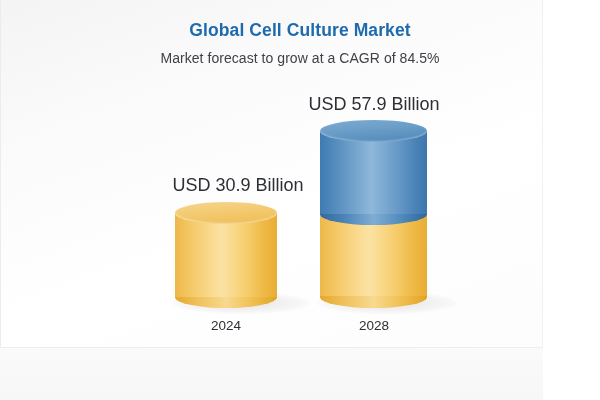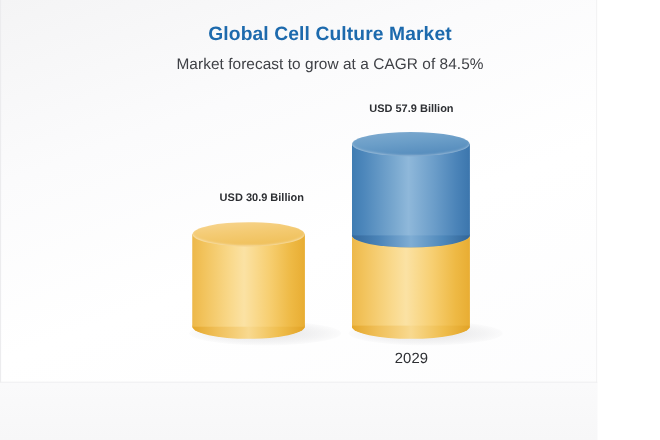--- a/index.html
+++ b/index.html
@@ -63,22 +63,22 @@
     left: 0;
     top: 0;
     width: 600px;
     height: 345px;
   }
 
   .value-label {
     position: absolute;
     width: 220px;
     text-align: center;
-    font-size: 10px;
-    font-weight: bold;
+    font-size: 18px;
+    font-weight: normal;
     color: #2d2f33;
     white-space: nowrap;
   }
 
   .cat-label {
     position: absolute;
     width: 220px;
     text-align: center;
     font-size: 13.5px;
     color: #2d2f33;
@@ -153,20 +153,21 @@
                   background:linear-gradient(90deg,#edb84a 0%,#f2c35c 10%,#f9d98c 34%,#fbe2a4 46%,#f7cf72 68%,#eeb944 88%,#e8ad33 100%);"></div>
       <div class="cyl-bottom" style="top:84px; height:22px;
                   background:linear-gradient(90deg,#e5a82c 0%,#f0c05a 22%,#f8d98f 50%,#efbd4c 78%,#e2a326 100%);"></div>
       <div class="cyl-body" style="top:11px; height:84px;
                   background:linear-gradient(90deg,#edb84a 0%,#f2c35c 10%,#f9d98c 34%,#fbe2a4 46%,#f7cf72 68%,#eeb944 88%,#e8ad33 100%);"></div>
       <div class="cyl-top" style="top:0px; height:22px;
                   background:linear-gradient(175deg,#f7d590 0%,#f4cb74 40%,#eebd52 100%);
                   box-shadow: inset 0 -1px 2px rgba(255,255,255,0.45);"></div>
     </div>
 
+    <div class="cat-label" style="left:116px; top:318px;">2024</div>
 
     <div class="value-label" style="left:264px; top:94px;">USD 57.9 Billion</div>
 
     <div class="shadow" style="left:317px; top:292px; width:140px; height:22px;"></div>
 
     <div class="cyl" style="left:320px; top:204px; width:107px; height:103px;">
       <div class="cyl-body" style="top:10px; height:84px;
                   background:linear-gradient(90deg,#edb84a 0%,#f2c35c 10%,#f9d98c 34%,#fbe2a4 46%,#f7cf72 68%,#eeb944 88%,#e8ad33 100%);"></div>
       <div class="cyl-bottom" style="top:82px; height:22px;
                   background:linear-gradient(90deg,#e5a82c 0%,#f0c05a 22%,#f8d98f 50%,#efbd4c 78%,#e2a326 100%);"></div>
@@ -181,21 +182,21 @@
                   background:linear-gradient(90deg,#3f7cb2 0%,#4d87bb 10%,#79a8cf 36%,#8fb8da 48%,#6b9dc9 70%,#4a83b8 89%,#3c76ad 100%);"></div>
       <div class="cyl-bottom" style="top:83px; height:22px;
                   background:linear-gradient(90deg,#34699d 0%,#4a83b7 22%,#7fadd4 50%,#4d87ba 78%,#316598 100%);"></div>
       <div class="cyl-body" style="top:11px; height:83px;
                   background:linear-gradient(90deg,#3f7cb2 0%,#4d87bb 10%,#79a8cf 36%,#8fb8da 48%,#6b9dc9 70%,#4a83b8 89%,#3c76ad 100%);"></div>
       <div class="cyl-top" style="top:0px; height:22px;
                   background:linear-gradient(175deg,#7fabd0 0%,#6b9ec8 42%,#4e86b9 100%);
                   box-shadow: inset 0 -1px 2px rgba(255,255,255,0.35);"></div>
     </div>
 
-    <div class="cat-label" style="left:264px; top:318px;">2029</div>
+    <div class="cat-label" style="left:264px; top:318px;">2028</div>
 
   </div>
 
   <div class="footer-rule"></div>
   <div class="footer">
     
     
   </div>
 
 </div>

